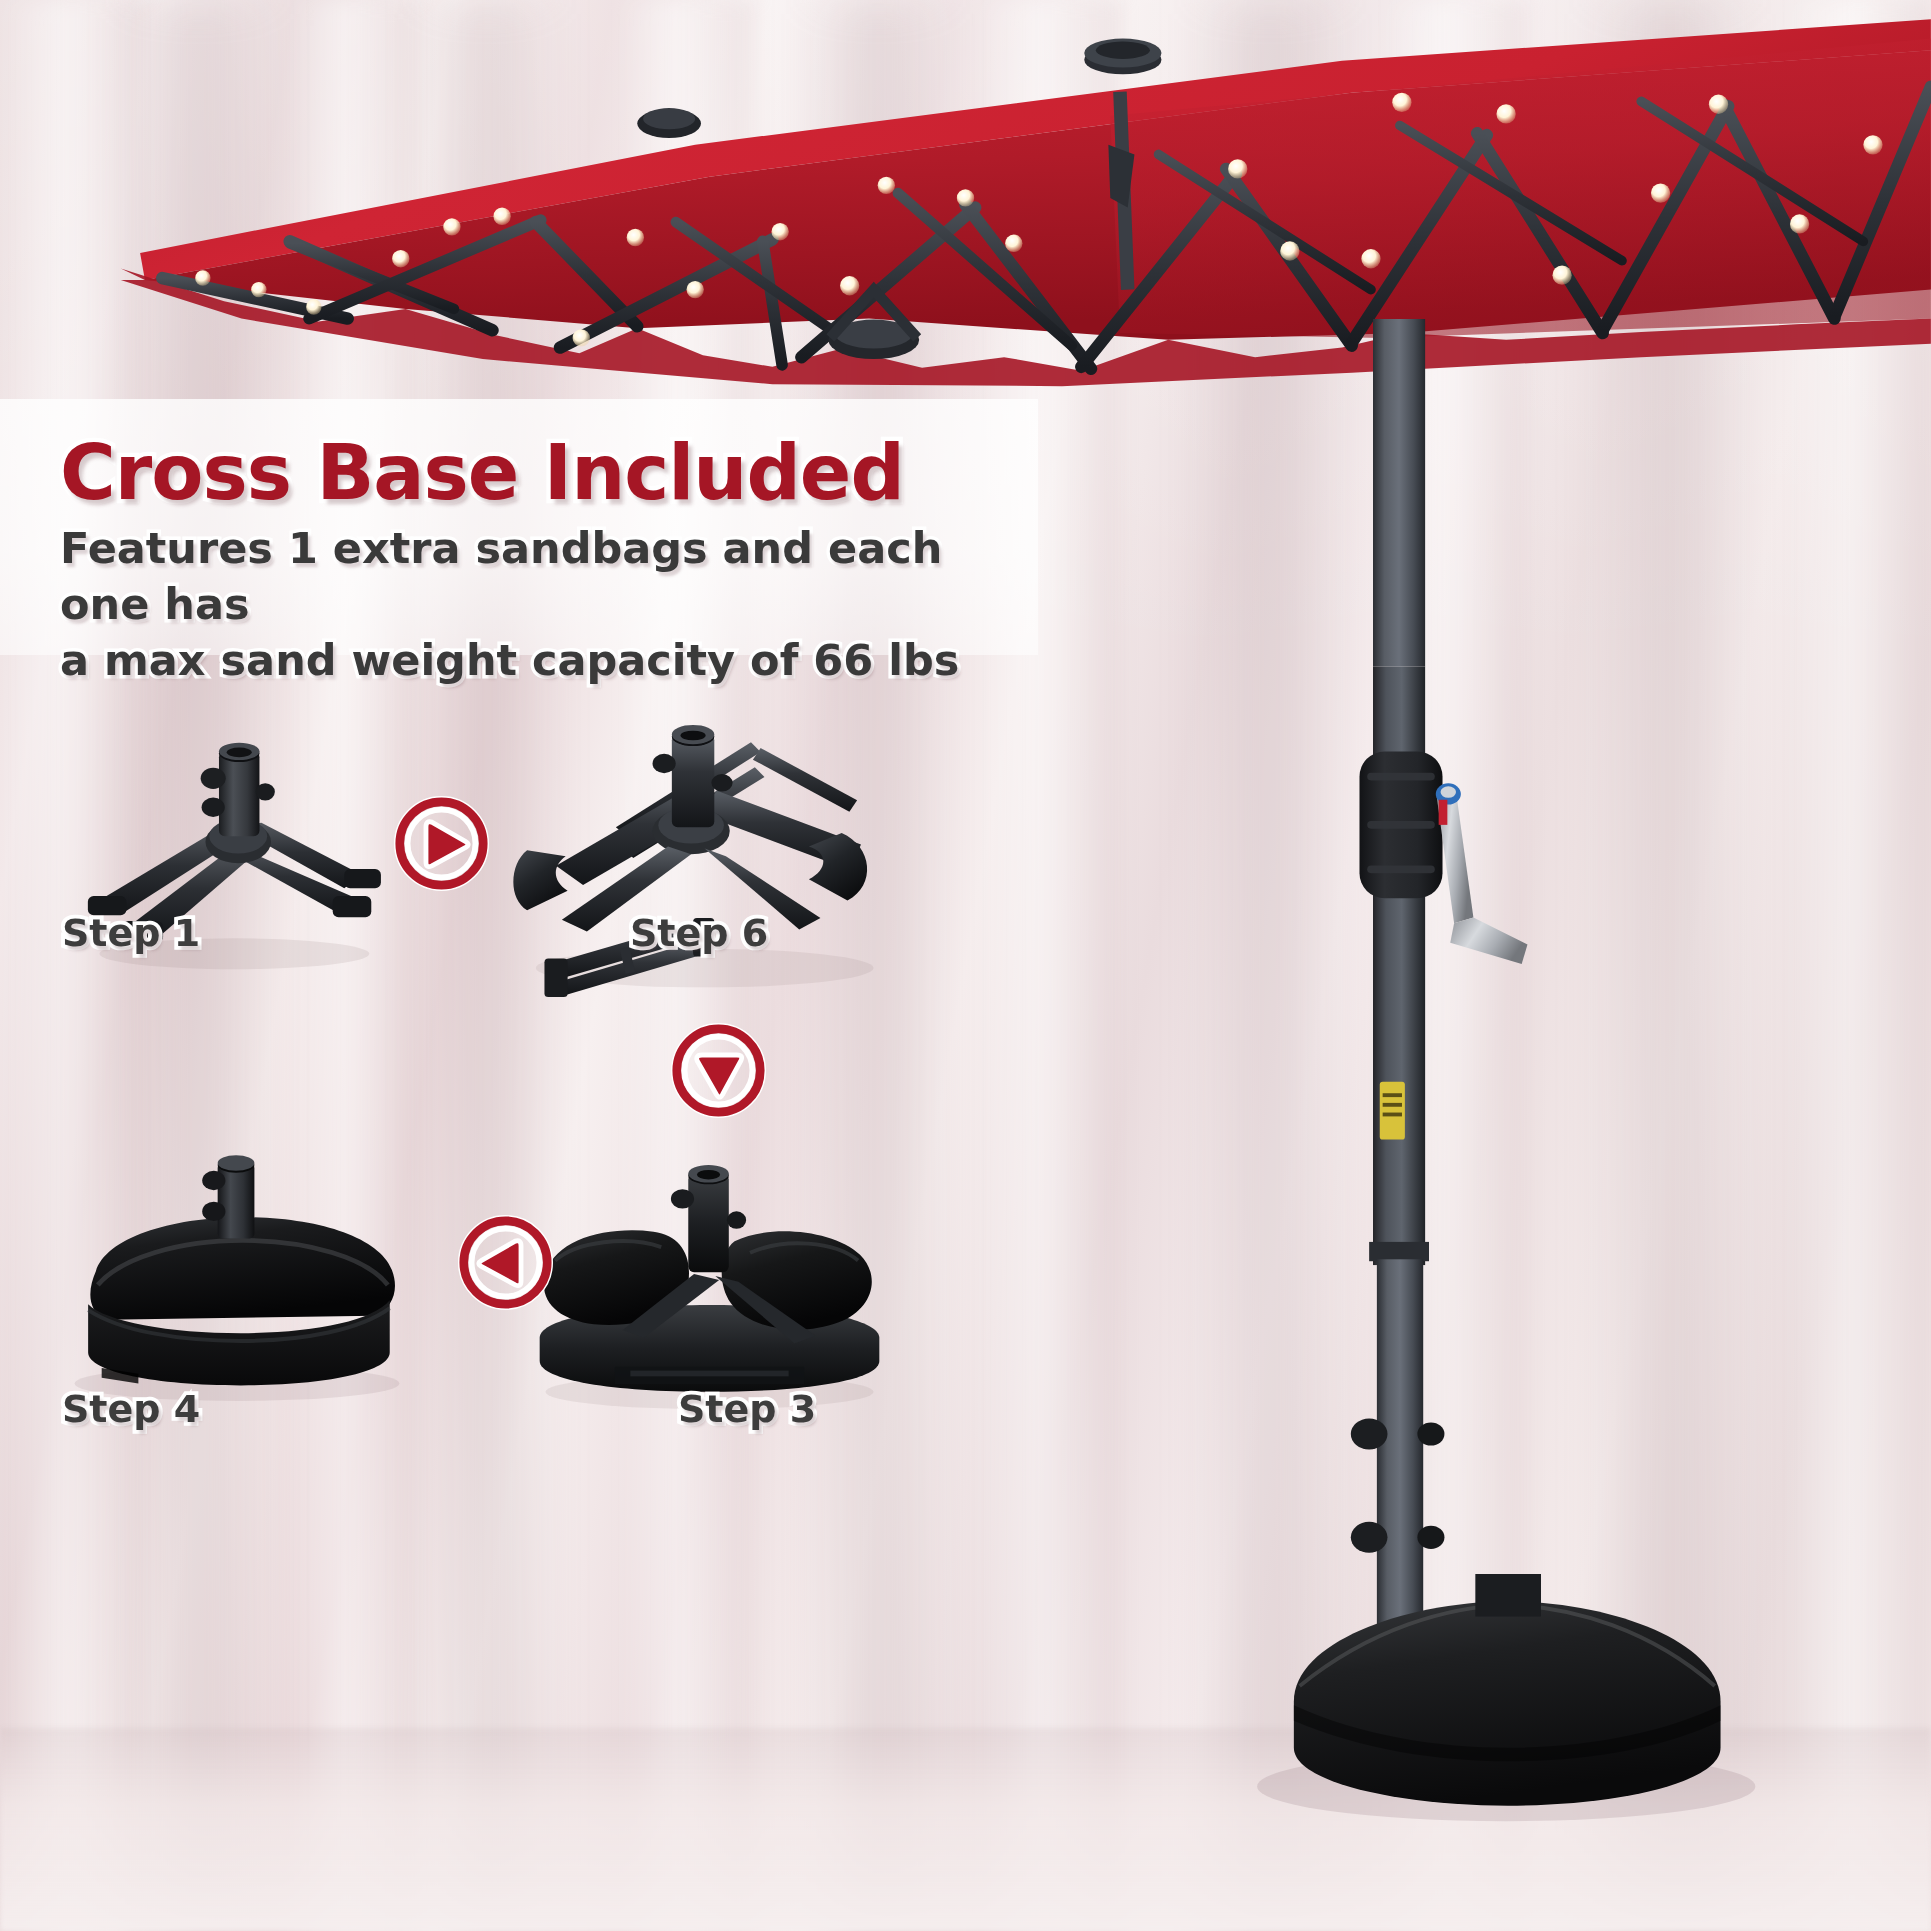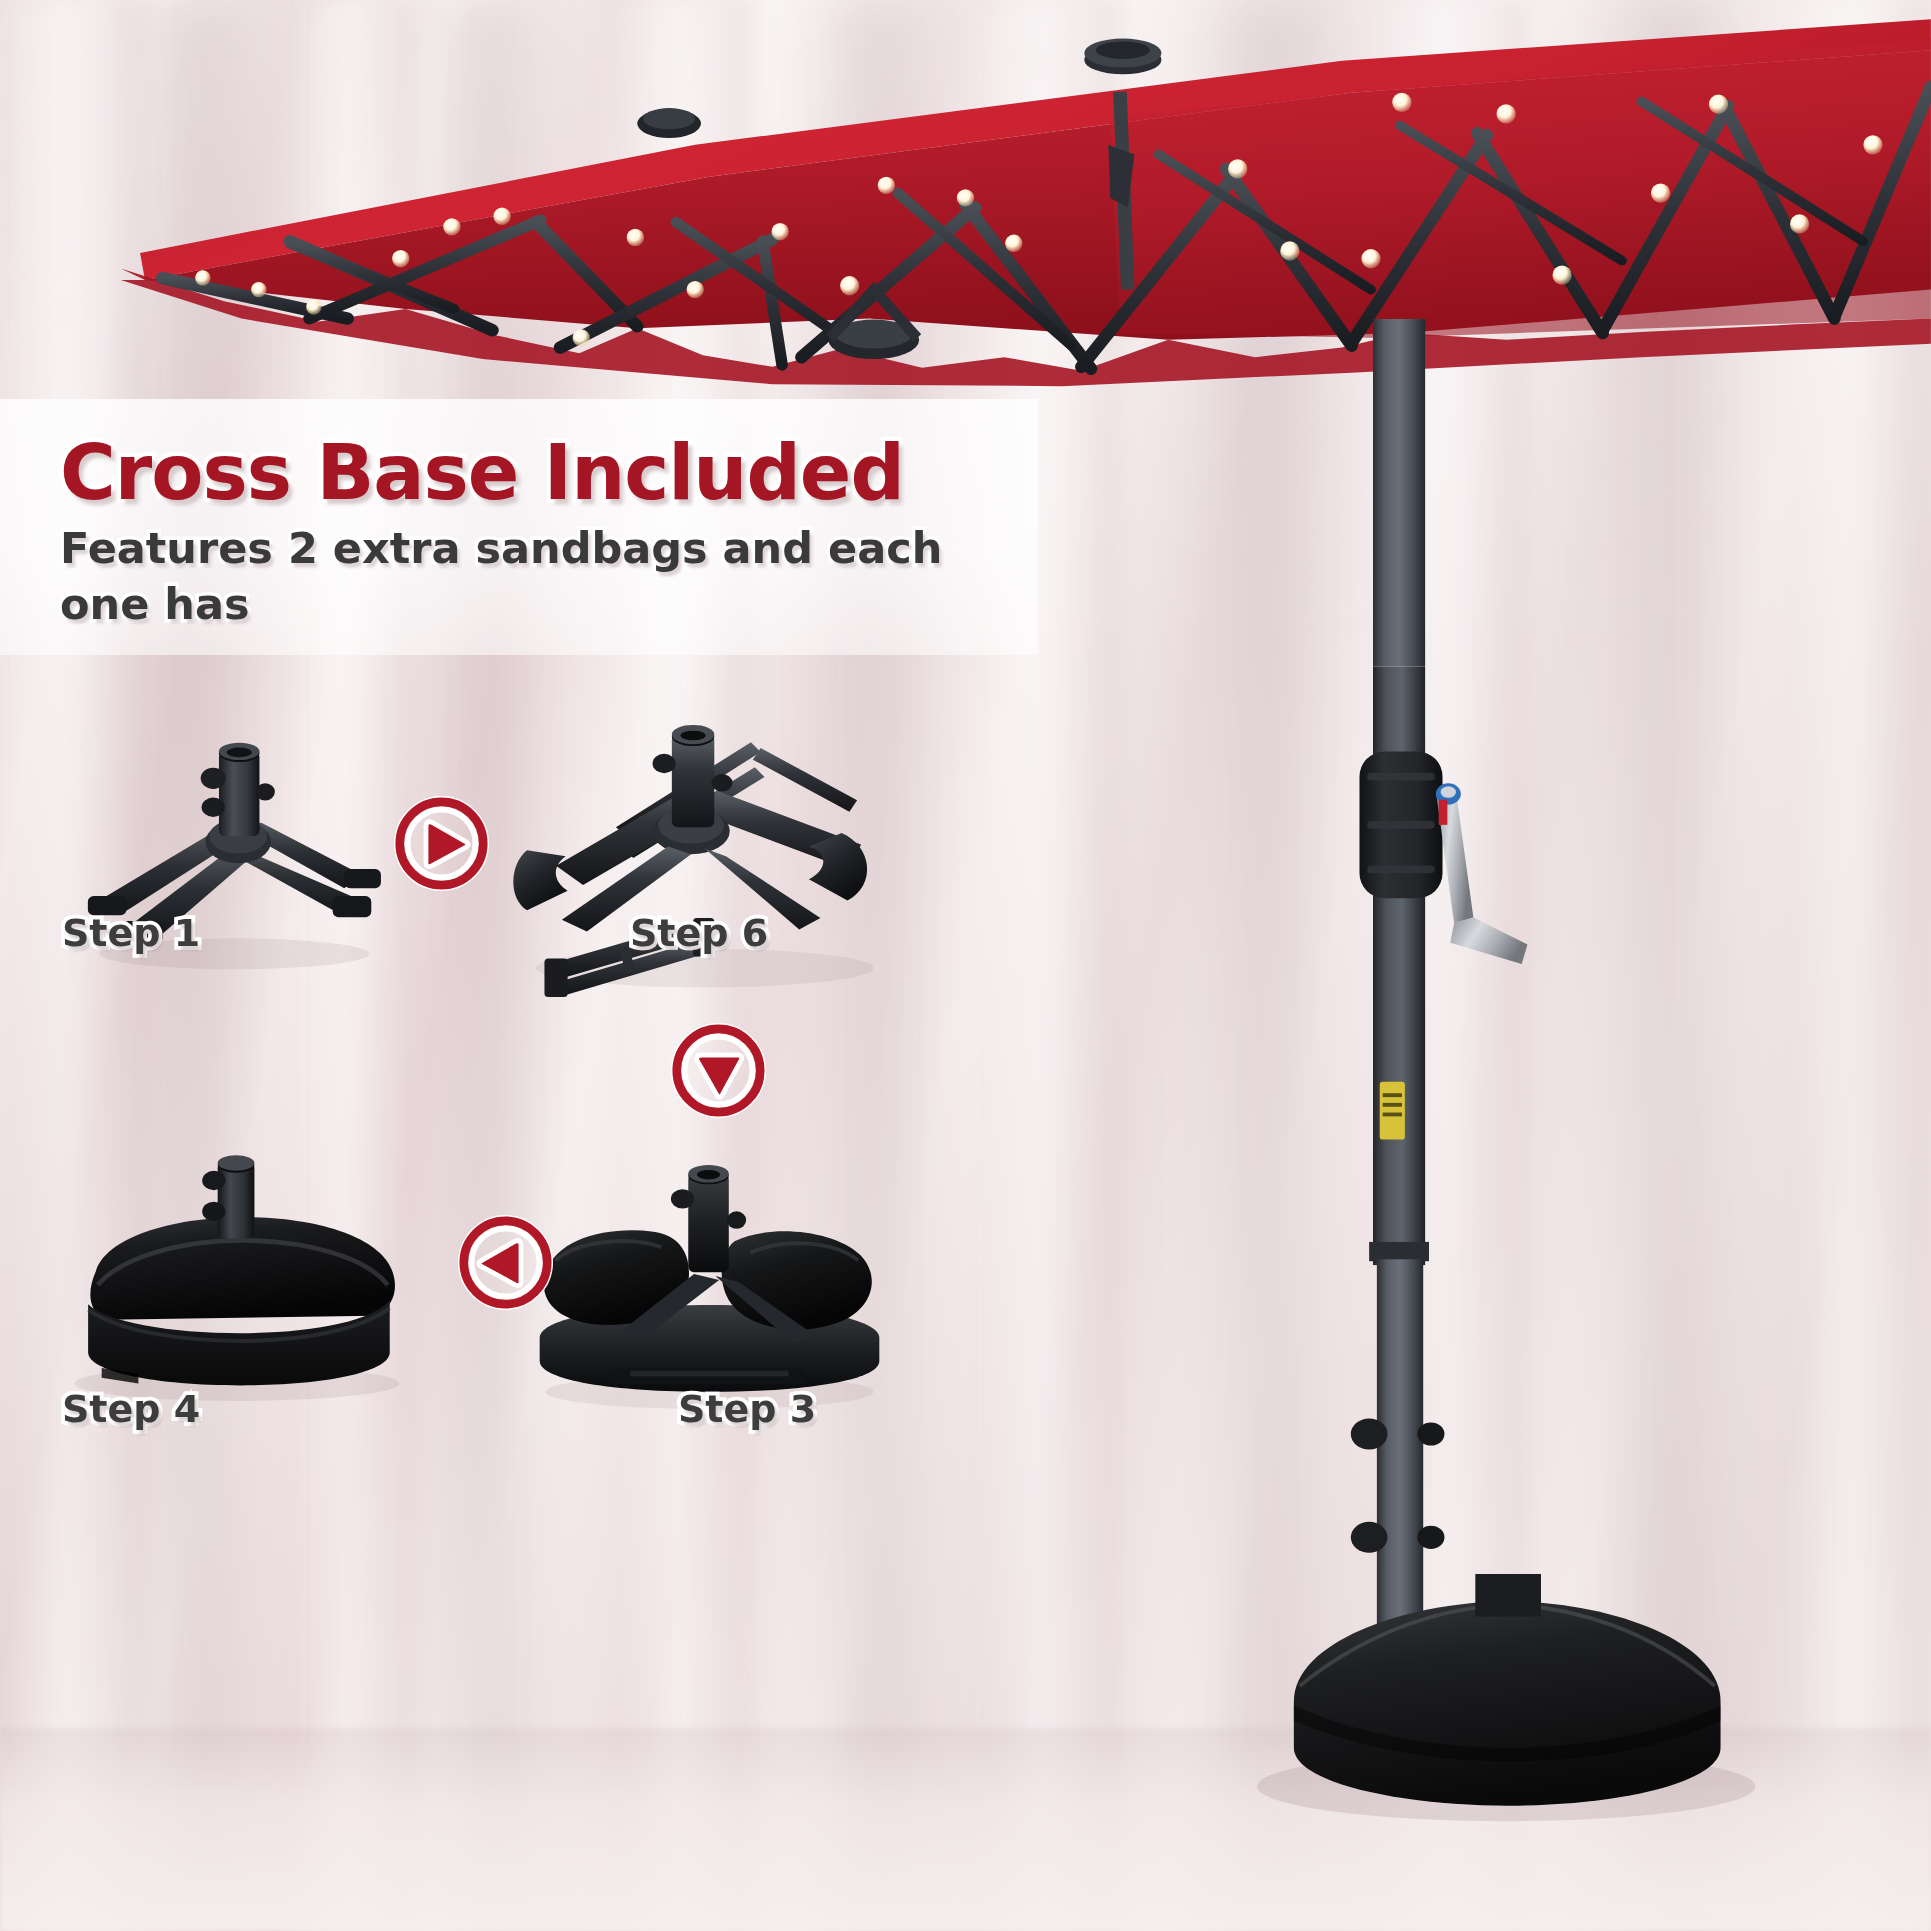--- a/index.html
+++ b/index.html
@@ -313,21 +313,22 @@
                  L 452 1452 C 390 1482, 310 1494, 232 1494 C 160 1494, 80 1482, 10 1452 Z" fill="#000" opacity="0.40"></path>
         <path d="M 16 1416 C 90 1356, 170 1334, 232 1332 C 300 1334, 380 1358, 446 1416" stroke="#55575a" stroke-width="4" fill="none" opacity="0.55"></path>
         <rect x="198" y="1300" width="68" height="44" fill="#1b1d20"></rect>
       </g>
     </svg>
   </div>
 
   <div id="text-panel">
     <div id="headline">Cross Base Included</div>
     <div id="subline">
-      <div>Features 2 extra sandbags and each one has</div>
+      <div>Features 1 extra sandbags and each one has</div>
+      <div>a max sand weight capacity of 66 lbs</div>
     </div>
   </div>
 
   <div class="step-art" id="art-1">
     <svg width="319" height="241" viewBox="0 0 330 250">
       <defs>
         <linearGradient id="gArm" x1="0" y1="0" x2="0" y2="1">
           <stop offset="0" stop-color="#55595f"></stop>
           <stop offset="0.45" stop-color="#2c2f34"></stop>
           <stop offset="1" stop-color="#141619"></stop>

